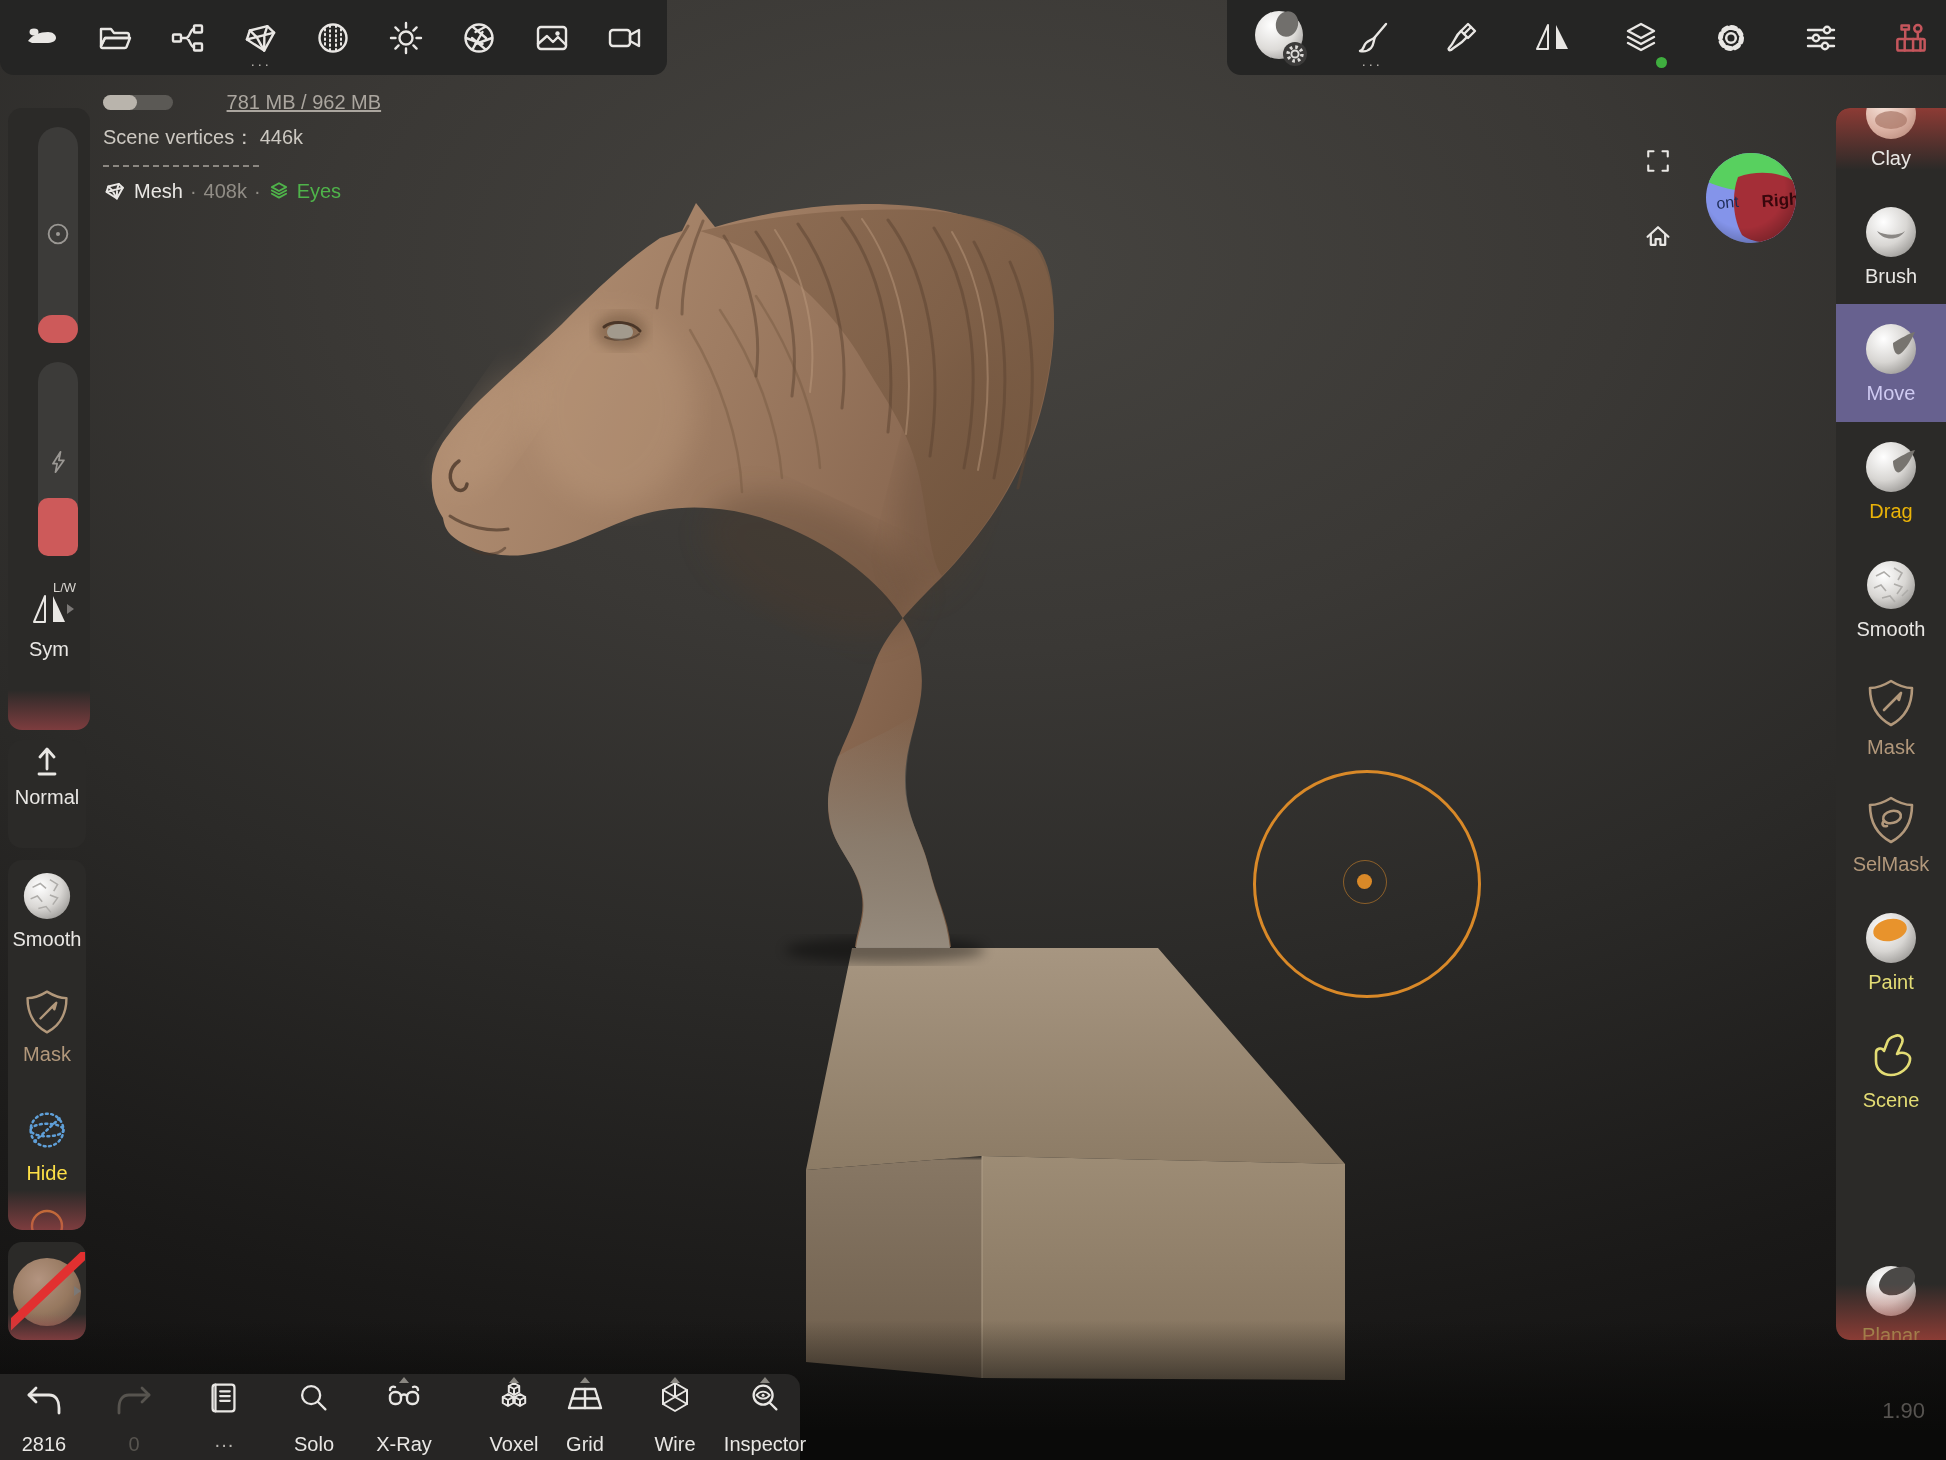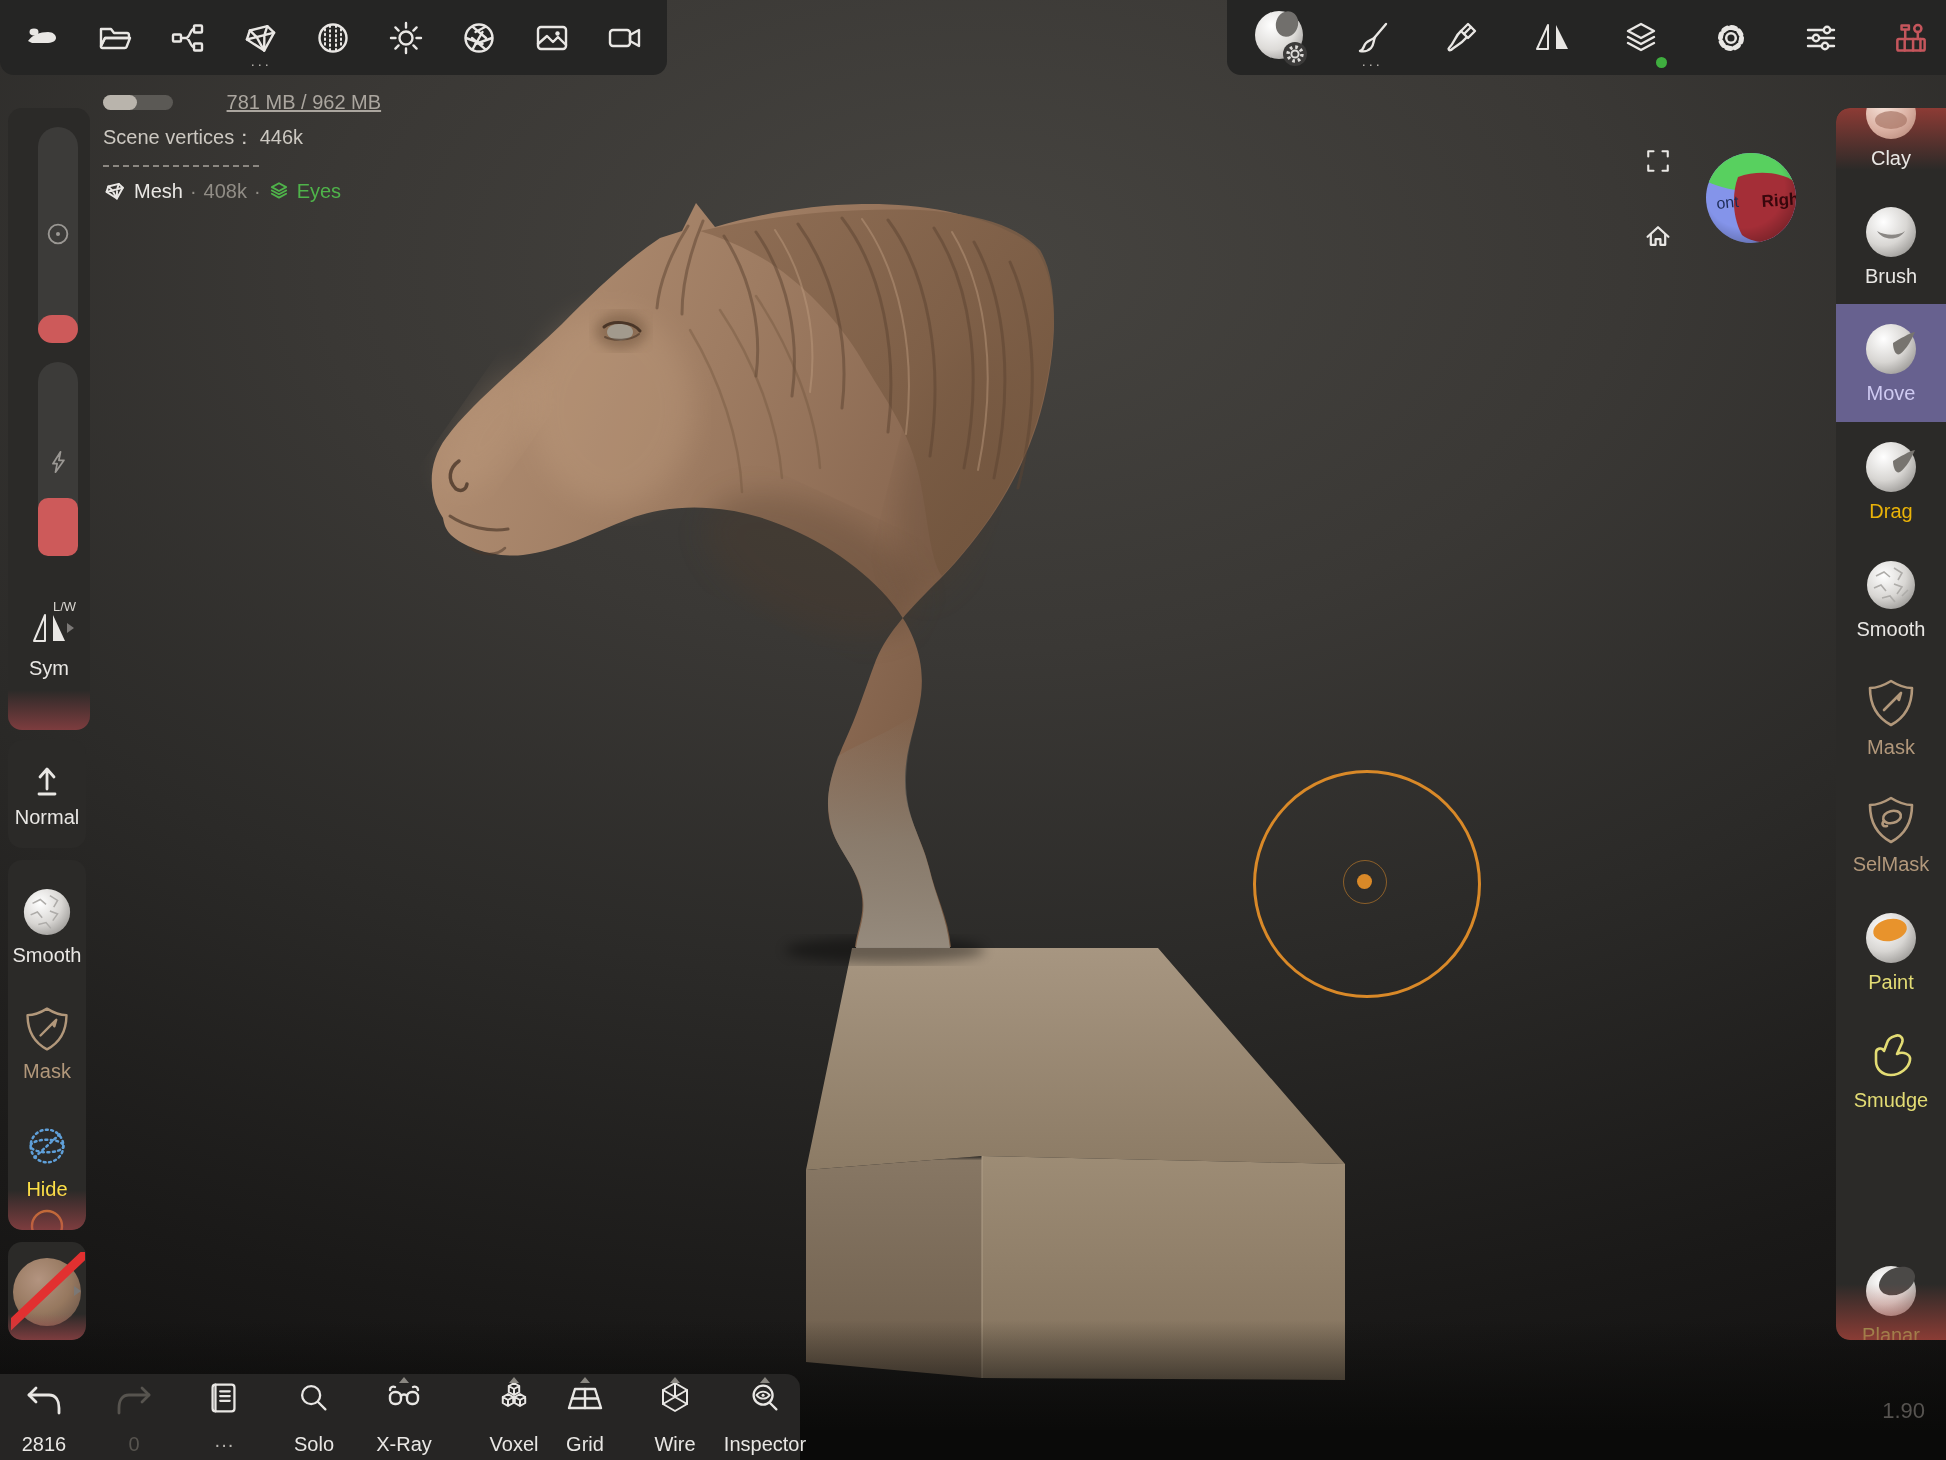--- a/index.html
+++ b/index.html
@@ -37,21 +37,21 @@
         align-items:center;justify-content:center;gap:6px;}
   .tool.sel{background:#67618f;}
   .tool .lbl{font-size:20px;line-height:1.1;}
   
   .lpanel{position:absolute;background:#2b2a28;border-radius:14px;}
   .redfade{position:absolute;left:0;bottom:0;width:100%;height:40px;border-radius:0 0 14px 14px;
            background:linear-gradient(to top, rgba(180,73,78,.6), rgba(180,73,78,0));}
   .track{position:absolute;left:30px;width:40px;background:#3c3b39;border-radius:20px;}
   .handle{position:absolute;left:30px;width:40px;background:#cd5a5a;}
   .lcell{position:absolute;left:0;width:100%;display:flex;flex-direction:column;align-items:center;
-         justify-content:center;gap:6px;}
+         gap:6px;}
   .lcell .lbl{font-size:20px;}
   .chev{width:0;height:0;border-left:7px solid #7b7876;border-top:5px solid transparent;border-bottom:5px solid transparent;}
   .lw{font-size:13px;color:#d8d5d0;}
   
   .bbar{position:absolute;left:0;top:1374px;width:800px;height:86px;background:#262524;border-radius:0 14px 0 0;}
   .bitem{position:absolute;top:0;width:90px;height:86px;display:flex;flex-direction:column;
          align-items:center;justify-content:flex-end;padding-bottom:6px;box-sizing:border-box;gap:17px;}
   .bitem .lbl{font-size:20px;line-height:1;}
   .caret{position:absolute;top:3px;left:50%;transform:translateX(-50%);width:0;height:0;
          border-left:5px solid transparent;border-right:5px solid transparent;border-bottom:6px solid #8a8781;}
@@ -474,21 +474,21 @@
         <circle cx="27" cy="27" r="25" fill="url(#ballG)"></circle>
         <ellipse cx="26" cy="19" rx="17" ry="11" fill="#e8932c" transform="rotate(-12 26 19)"></ellipse>
       </svg>
       <span class="lbl" style="color: rgb(227, 220, 116);">Paint</span>
     </div>
 
     <div class="tool" style="top:903px">
       <svg class="ic" width="54" height="54" viewBox="-27 -27 54 54" style="stroke:#e3dc74;stroke-width:2.6">
         <path d="M 4 -20 C 9 -22 13 -18 11 -13 L 6 -2 C 12 -5 20 -2 19 4 C 18 12 9 19 0 19 C -9 19 -15 13 -15 5 L -15 -3 C -15 -8 -9 -9 -7 -5 L -4 -13 C -3 -17 0 -19 4 -20 Z"></path>
       </svg>
-      <span class="lbl" style="color: rgb(227, 220, 116);">Smudge</span>
+      <span class="lbl" style="color: rgb(227, 220, 116);">Scene</span>
     </div>
 
 
     <div class="tool" style="top:1138px">
       <svg width="54" height="54" viewBox="0 0 54 54">
         <circle cx="27" cy="27" r="25" fill="url(#ballG)"></circle>
         <ellipse cx="33" cy="17" rx="19" ry="13" fill="#4b4947" transform="rotate(-26 33 17)"></ellipse>
       </svg>
       <span class="lbl" style="color: rgb(124, 201, 93);">Planar</span>
     </div>

